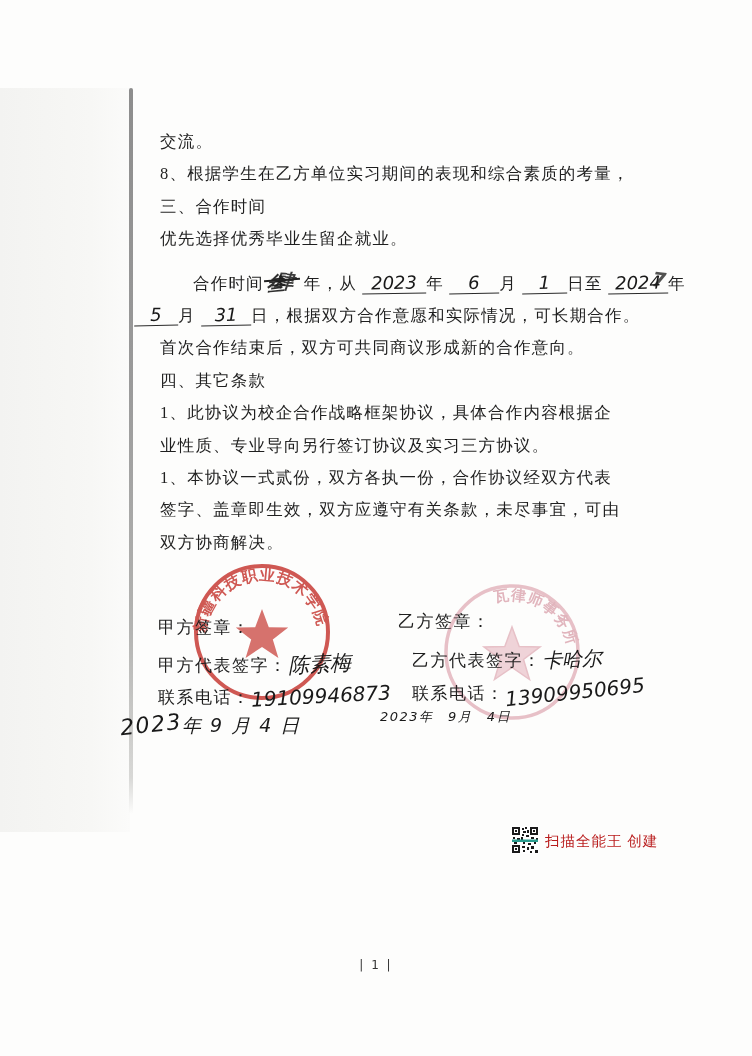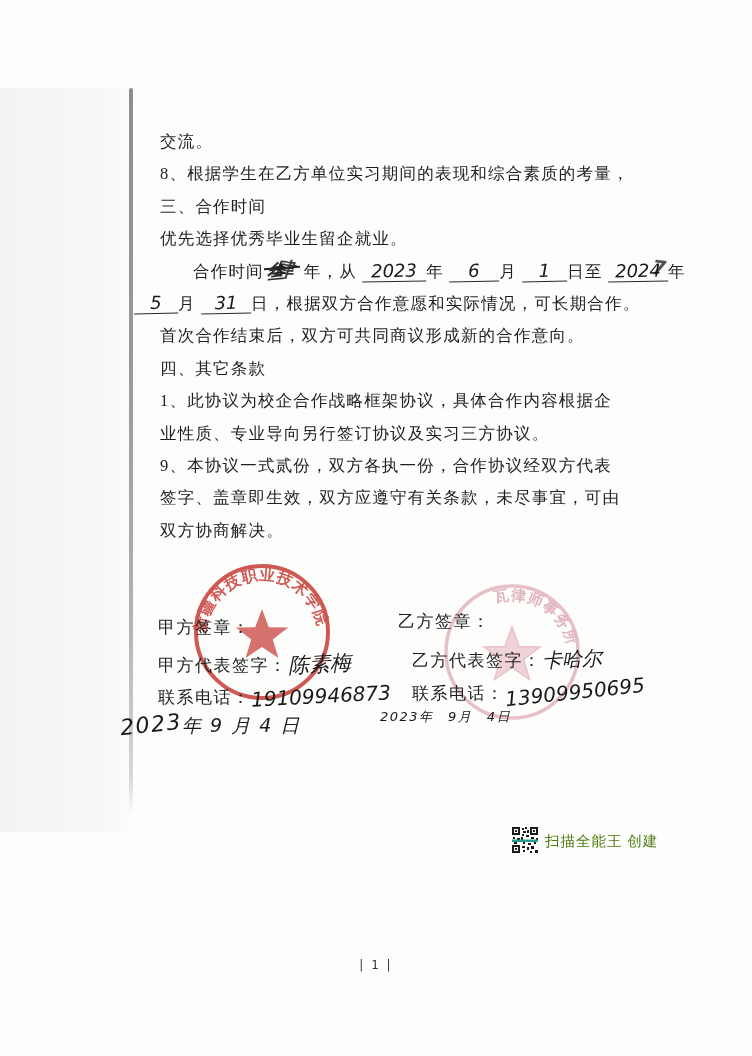--- a/index.html
+++ b/index.html
@@ -26,21 +26,21 @@
   
   .body-text {
     position: absolute; left: 160px; top: 126px; width: 470px;
   }
   .line {
     font-size: 16.5px;
     letter-spacing: 1.2px;
     line-height: 32.4px;
     white-space: nowrap;
   }
-  .indent { padding-left: 33px; }
+  .indent { padding-left: 33px; margin-top: 12px; }
   
   .hw {
     font-family: "DejaVu Sans", sans-serif;
     font-style: italic;
     font-weight: 500;
     color: #191919;
     letter-spacing: 0;
   }
   .fill {
     display: inline-block;
@@ -86,21 +86,21 @@
     white-space: nowrap;
   }
   .sig-hw { font-size: 20px; white-space: nowrap; }
   .rot-n3 { display:inline-block; transform: rotate(-3deg); }
   .rot-n6 { display:inline-block; transform: rotate(-6deg); }
   .stamp { position: absolute; pointer-events: none; }
   
   .qr { position: absolute; left: 511px; top: 826px; }
   .scanner-credit {
     position: absolute; left: 545px; top: 832px;
-    font-size: 14.5px; letter-spacing: 1px; color: #4d7c0f;
+    font-size: 14.5px; letter-spacing: 1px; color: #b91c1c;
     font-family: "Liberation Serif", serif;
   }
   .page-number {
     position: absolute; left: 0; top: 958px; width: 752px;
     text-align: center; font-size: 12px; color: #333;
     font-family: "DejaVu Sans", sans-serif; letter-spacing: 2px;
   }
 </style>
 </head>
 <body>
@@ -126,21 +126,21 @@
 
     <div class="line" style="margin-left:-26px">
       <span class="fill hw w-em">5</span><span>月</span>
       <span class="fill hw w-ed">31</span><span>日，根据双方合作意愿和实际情况，可长期合作。</span>
     </div>
 
     <div class="line">首次合作结束后，双方可共同商议形成新的合作意向。</div>
     <div class="line">四、其它条款</div>
     <div class="line">1、此协议为校企合作战略框架协议，具体合作内容根据企</div>
     <div class="line">业性质、专业导向另行签订协议及实习三方协议。</div>
-    <div class="line">9、本协议一式贰份，双方各执一份，合作协议经双方代表</div>
+    <div class="line">1、本协议一式贰份，双方各执一份，合作协议经双方代表</div>
     <div class="line">签字、盖章即生效，双方应遵守有关条款，未尽事宜，可由</div>
     <div class="line">双方协商解决。</div>
   </div>
 
   <svg class="stamp" style="left:187px; top:557px; opacity:0.82;" width="150" height="150" viewBox="0 0 150 150">
     <circle cx="75" cy="75" r="66" fill="none" stroke="#c5352f" stroke-width="4"></circle>
     <path id="arcA" d="M 18 80 A 57 57 0 1 1 132 80" fill="none"></path>
     <text font-family="Liberation Sans, sans-serif" font-size="15.5" font-weight="bold" letter-spacing="1">
       <textPath href="#arcA" startOffset="4" fill="#c5352f">新疆科技职业技术学院</textPath>
     </text>

